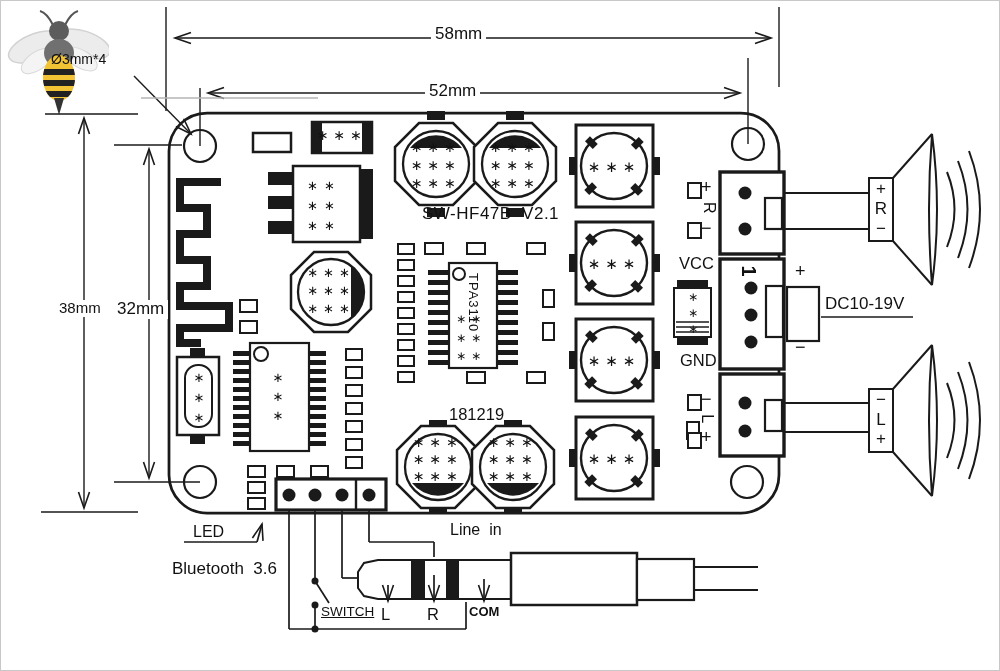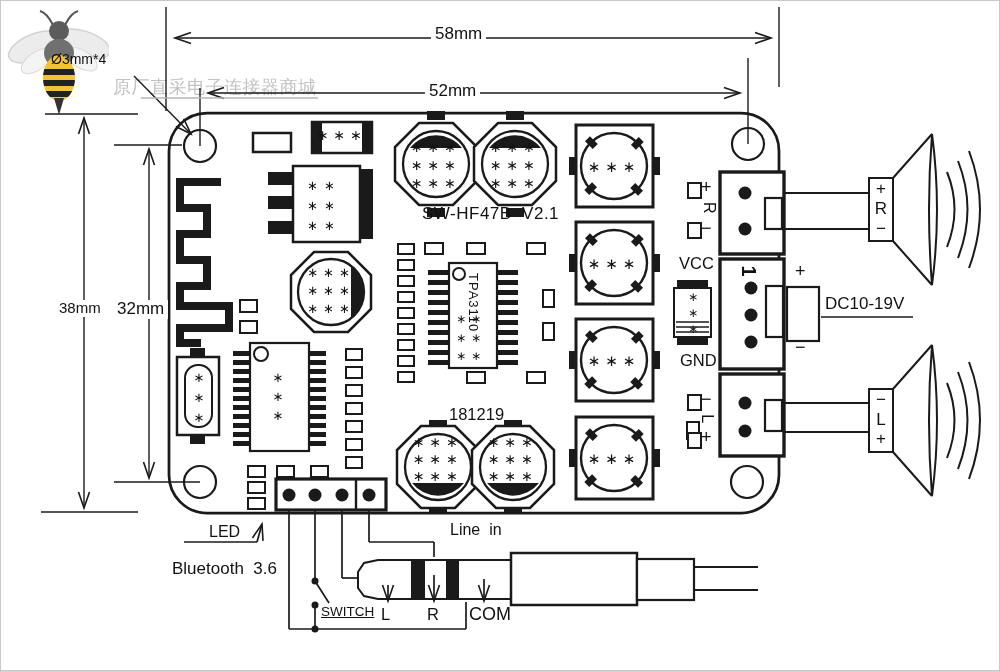--- a/index.html
+++ b/index.html
@@ -42,21 +42,20 @@
         <ellipse cx="52" cy="75" rx="16" ry="23"></ellipse>
       </clipPath>
     <ellipse cx="52" cy="75" rx="16" ry="23" fill="#f2c335"></ellipse>
     <g clip-path="url(#beeabd)">
       <rect x="34" y="66" width="36" height="6" fill="#222"></rect>
       <rect x="34" y="77" width="36" height="6" fill="#222"></rect>
       <rect x="34" y="88" width="36" height="6" fill="#222"></rect>
     </g>
     <polygon points="47,95 57,95 52,112" fill="#333"></polygon>
   </svg>
-  <div class="logo-sub">原厂直采电子连接器商城</div>
 
   <svg class="art" width="1000" height="671" viewBox="0 0 1000 671">
     <defs>
       <marker id="arr" markerUnits="userSpaceOnUse" markerWidth="24" markerHeight="16" viewBox="-20 -8 24 16" refX="0" refY="0" orient="auto-start-reverse">
         <path d="M-16,-5.5 L0,0 L-16,5.5" fill="none" stroke="#1a1a1a" stroke-width="1.6"></path>
       </marker>
     </defs>
 
     <g>
       <rect x="168" y="112" width="610" height="400" rx="38" class="fw" stroke-width="2.75"></rect>
@@ -401,26 +400,26 @@
   <div class="lbl" style="left:794px;top:337px;font-size:18px;">−</div>
   <div class="lbl" style="left:824px;top:294px;font-size:17px;">DC10-19V</div>
 
   <div class="lbl" style="left:868px;top:179px;width:24px;text-align:center;font-size:17px;">+</div>
   <div class="lbl" style="left:868px;top:199px;width:24px;text-align:center;font-size:17px;">R</div>
   <div class="lbl" style="left:868px;top:219px;width:24px;text-align:center;font-size:17px;">−</div>
   <div class="lbl" style="left:868px;top:390px;width:24px;text-align:center;font-size:17px;">−</div>
   <div class="lbl" style="left:868px;top:410px;width:24px;text-align:center;font-size:17px;">L</div>
   <div class="lbl" style="left:868px;top:429px;width:24px;text-align:center;font-size:17px;">+</div>
 
-  <div class="lbl" style="left:192px;top:522px;font-size:16px;margin-left:16px;">LED</div>
+  <div class="lbl" style="left:192px;top:522px;font-size:16px;">LED</div>
   <div class="lbl" style="left:171px;top:559px;font-size:17px;">Bluetooth  3.6</div>
   <div class="lbl" style="left:320px;top:604px;font-size:13.5px;text-decoration:underline;">SWITCH</div>
   <div class="lbl" style="left:380px;top:604px;font-size:16.5px;">L</div>
   <div class="lbl" style="left:426px;top:604px;font-size:16.5px;">R</div>
-  <div class="lbl" style="left:468px;top:604px;font-size:18px;">COM</div>
+  <div class="lbl" style="left:468px;top:604px;font-size:13px;font-weight:bold;">COM</div>
   <div class="lbl" style="left:449px;top:520px;font-size:16px;">Line  in</div>
 
   <div class="lbl marks" style="left:314px;top:125px;width:54px;font-size:14px;">∗∗∗</div>
   <div class="lbl marks" style="left:300px;top:175px;width:46px;font-size:13px;letter-spacing:6px;line-height:1.55;">∗∗
 ∗∗
 ∗∗</div>
   <div class="lbl marks" style="left:302px;top:263px;width:56px;font-size:13px;line-height:1.4;">∗∗∗
 ∗∗∗
 ∗∗∗</div>
   <div class="lbl marks" style="left:407px;top:137px;width:56px;font-size:14px;line-height:1.3;">∗∗∗

